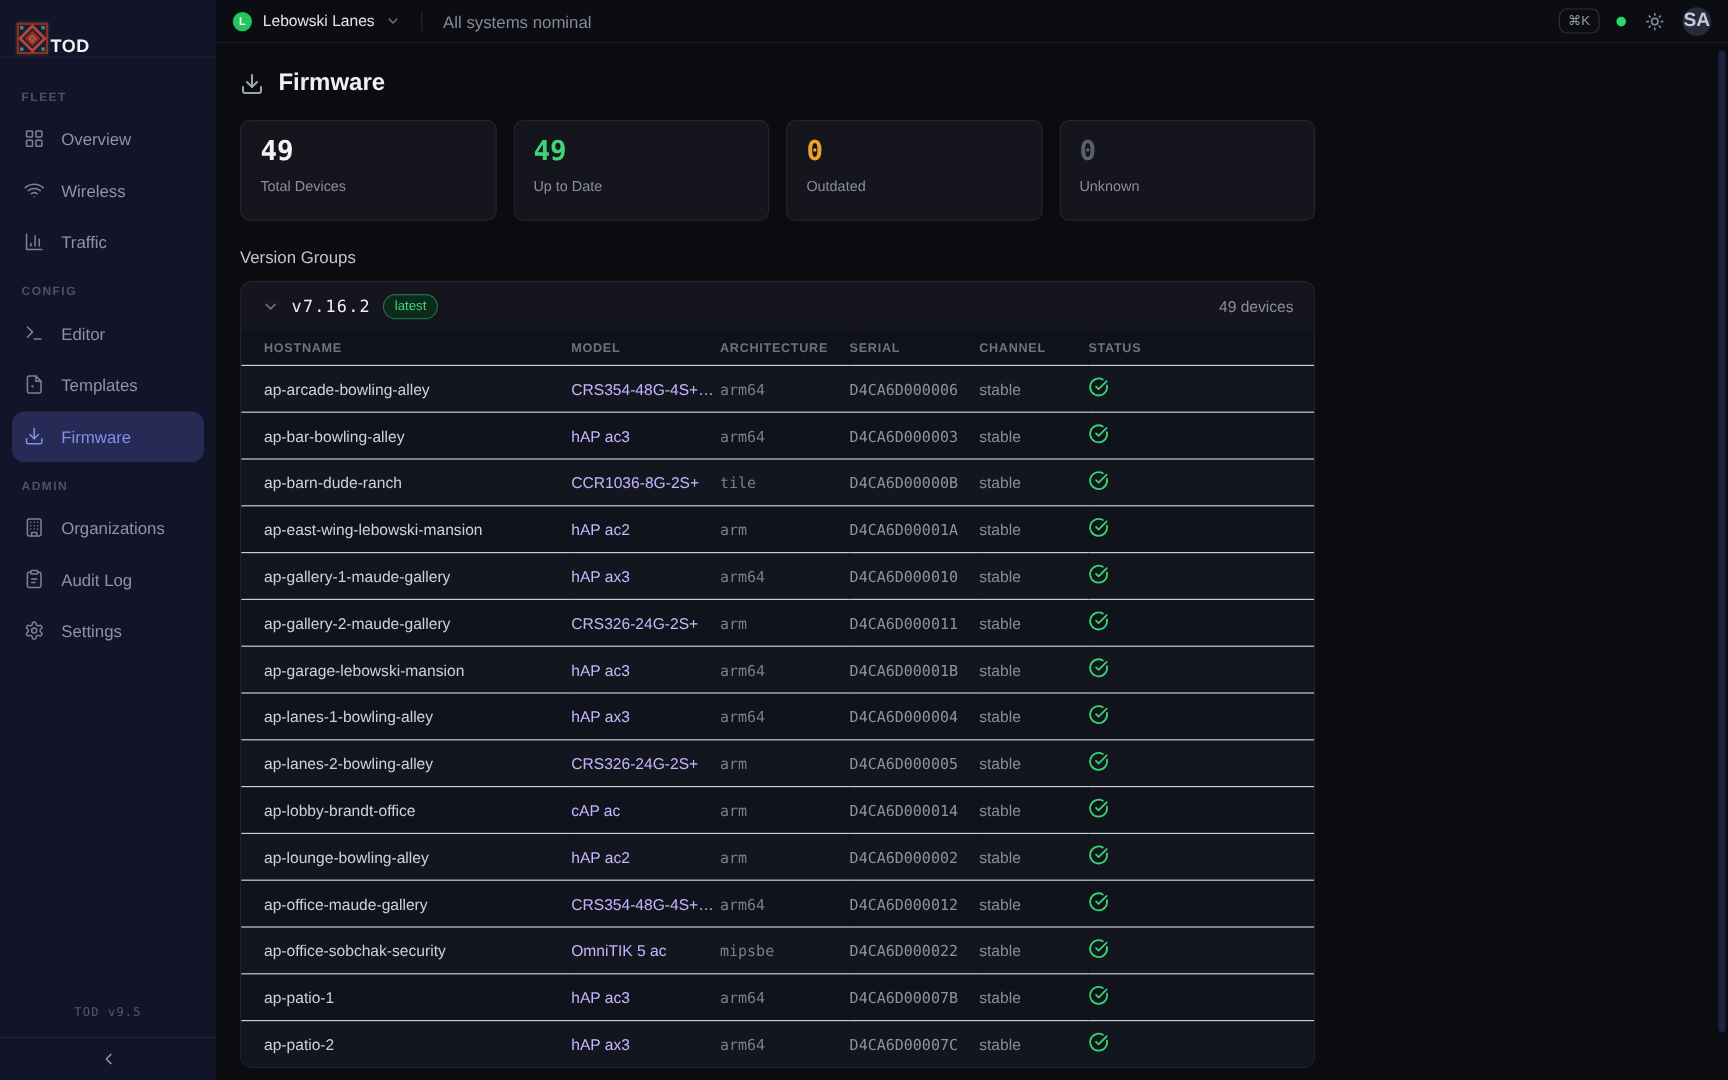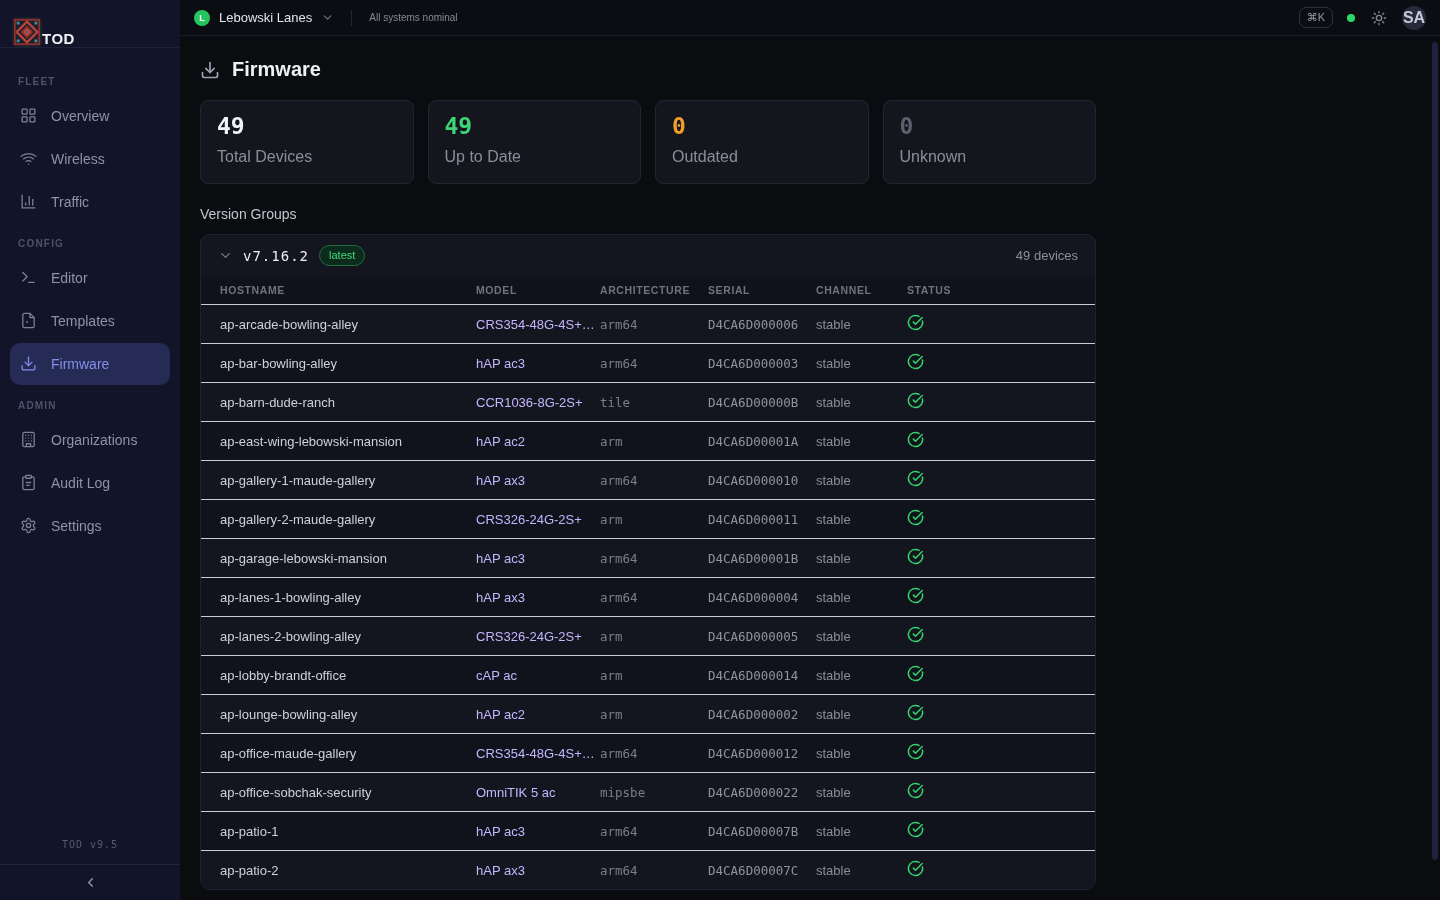--- a/index.html
+++ b/index.html
@@ -34,21 +34,21 @@
   
   .topbar { position:absolute; left:180px; top:0; right:0; height:36px;
     background:#0c0d12; border-bottom:1px solid #1b1c23;
     display:flex; align-items:center; padding:0 14px; gap:9px; z-index:2; }
   .org-avatar { width:16px; height:16px; border-radius:50%; background:#22c55e;
     color:#fff; font-size:9px; font-weight:700; display:flex; align-items:center;
     justify-content:center; flex:0 0 auto; }
   .org-name { font-size:13px; font-weight:500; color:#e3e5ec; }
   .chev { color:#6f7280; display:inline-flex; }
   .v-divider { width:1px; height:16px; background:#25262f; margin:0 8px; }
-  .status-text { font-size:10px; color:#868997;text-align:right; }
+  .status-text { font-size:14px; color:#868997;text-align:right; }
   .tb-spacer { flex:1; }
   .kbd { border:1px solid #2e2f3a; border-radius:7px; padding:3px 7px; font-size:11px;
     color:#9599a6; background:transparent; cursor:pointer;
     font-family:"Liberation Sans","DejaVu Sans",sans-serif; }
   .health-dot { width:8px; height:8px; border-radius:50%; background:#2bd96b; margin:0 5px; }
   .icon-btn { background:none; border:none; color:#868997; display:inline-flex; cursor:pointer; padding:2px; }
   .user-avatar { width:24px; height:24px; border-radius:50%; background:#262a3c;
     color:#c7cad6; font-size:16px; font-weight:700; display:flex; align-items:center;
     justify-content:center; cursor:pointer; margin-left:4px; }
 
@@ -56,21 +56,21 @@
   .main { position:absolute; left:180px; top:36px; width:916px; padding:22px 0 0 20px; }
   .page-header { display:flex; align-items:center; gap:12px; }
   .page-header .hdr-icon { color:#9fa3b0; display:inline-flex; }
   .page-title { font-size:20px; font-weight:600; color:#eef0f5; }
 
   .stats { display:flex; gap:14px; margin-top:19px; width:896px; }
   .stat-card { flex:1; background:#14151d; border:1px solid #232430; border-radius:8px;
     padding:13px 16px 15px; height:84px; }
   .stat-value { font-family:"DejaVu Sans Mono","Liberation Mono",monospace;
     font-size:23px; font-weight:700; line-height:1.1; }
-  .stat-label { font-size:16px; color:#8b8e99; margin-top:9px; }
+  .stat-label { font-size:12px; color:#8b8e99; margin-top:9px; }
 
   .section-title { font-size:14px; color:#c2c5cd; margin:22px 0 12px; }
 
   .group-card { width:896px; background:#14151e; border:1px solid #212230;
     border-radius:10px; overflow:hidden; }
   .group-header { height:41px; display:flex; align-items:center; padding:0 17px; gap:10px; cursor:pointer;justify-content:center; }
   .group-version { font-family:"DejaVu Sans Mono","Liberation Mono",monospace;
     font-size:14px; color:#eceef4; letter-spacing:1px; }
   .badge-latest { background:#0d2b1c; border:1px solid #20713f; color:#41d97b;
     font-size:11px; border-radius:999px; padding:2.5px 9px; line-height:1.2; }

